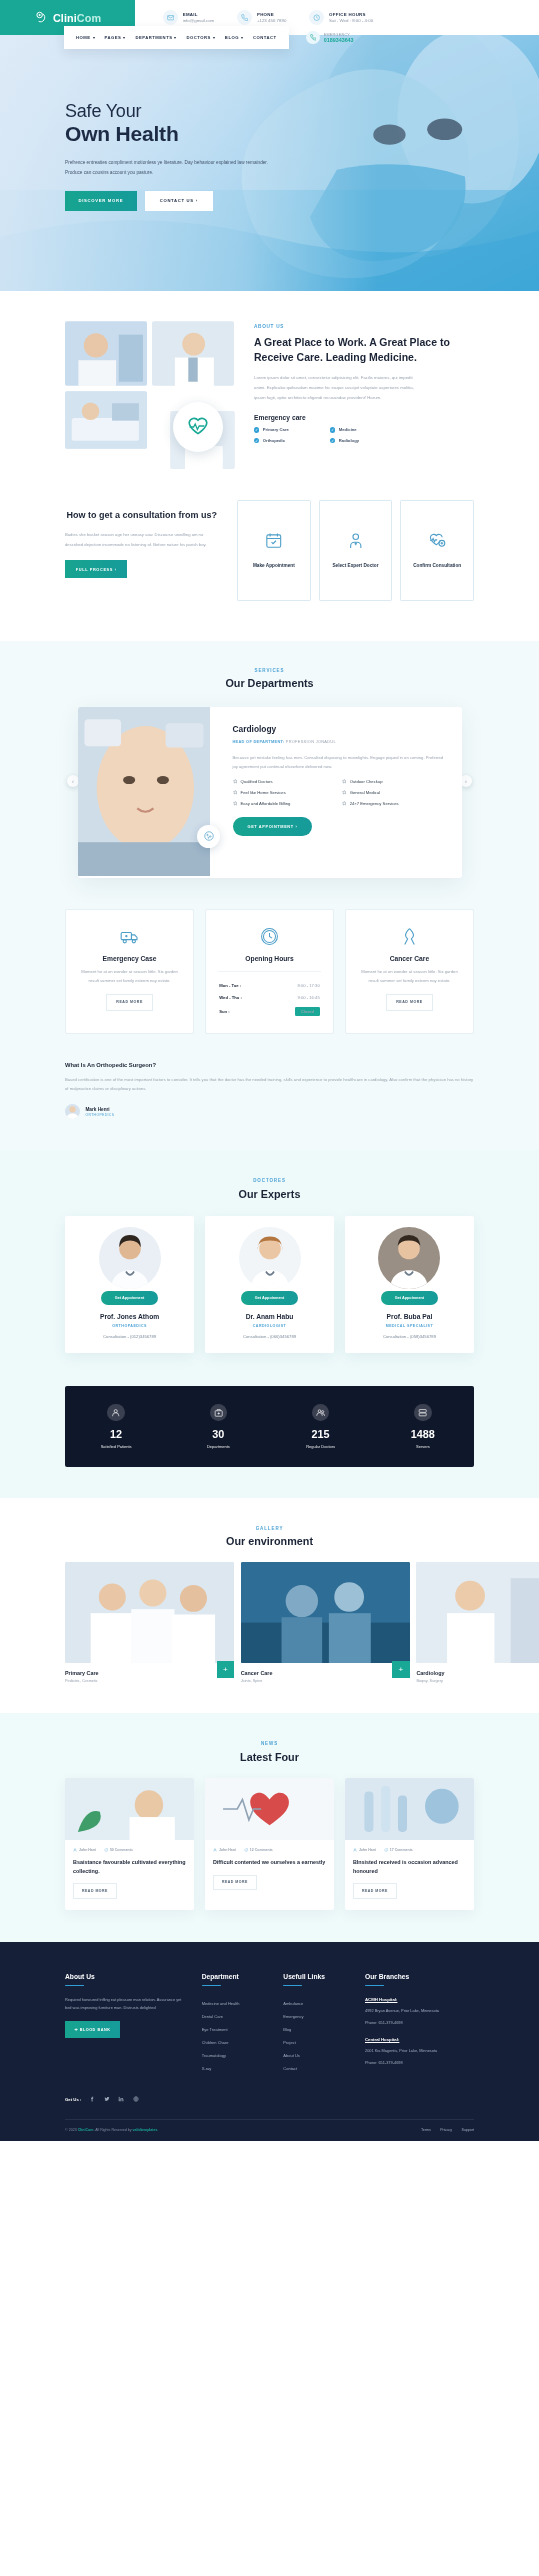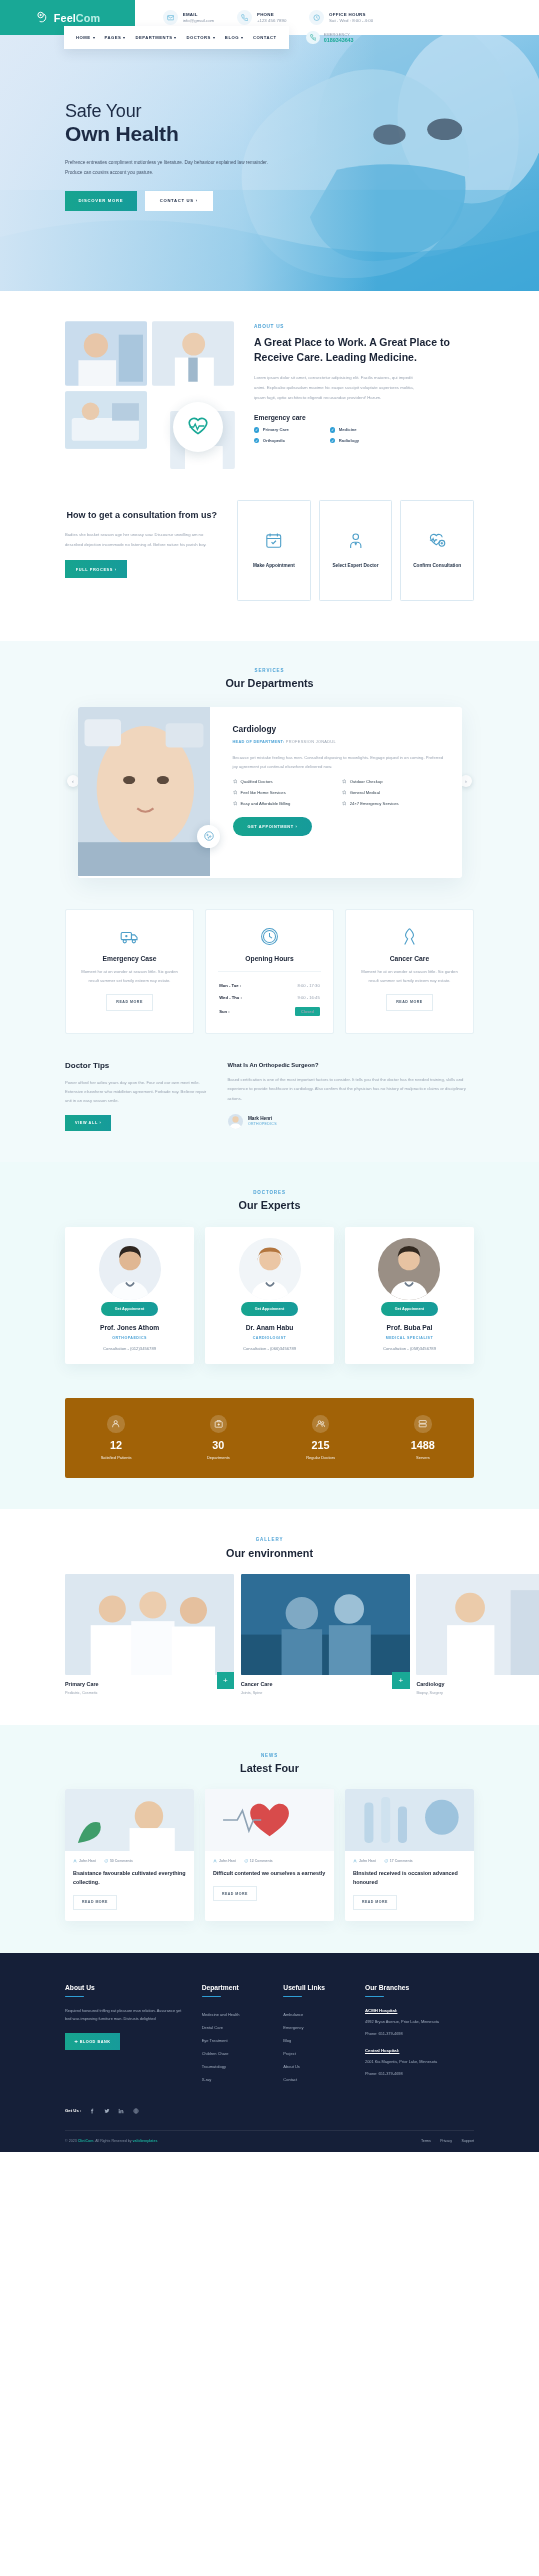--- a/index.html
+++ b/index.html
@@ -177,21 +177,21 @@
     margin: -8.8px auto 0; position:relative; z-index:3; width: 57px;
     background: linear-gradient(90deg,#17a48f,#169b9a); color:#fff; border:none; border-radius: 27px;
     font-size: 3.8px; font-weight:600; padding: 4.7px 0; cursor:pointer;
   }
   .doc-name { margin-top: 8px; font-size: 6.7px; font-weight:700; color:#1b2436; }
   .doc-spec { margin-top: 4.7px; font-size: 3.6px; font-weight:700; letter-spacing:0.5px; color:#4ea3d6; }
   .doc-cons { margin-top: 6px; font-size: 4.2px; color:#7b8a9b; }
 
   
   .stats-wrap { background:#eefafa; padding: 6.7px 65px 31px; }
-  .stats { background:#a16207; border-radius:2px; display:flex; padding: 17.5px 0; }
+  .stats { background:#0f172a; border-radius:2px; display:flex; padding: 17.5px 0; }
   .stat { flex:1; text-align:center; color:#fff; }
   .stat-icon { width: 17.5px; height:17.5px; margin:0 auto; border-radius:50%; background: rgba(255,255,255,.18); display:flex;align-items:center;justify-content:center; }
   .stat-icon svg { width: 9.4px; height:9.4px; }
   .stat-num { margin-top: 6.7px; font-size: 10.8px; font-weight:700; }
   .stat-label { margin-top: 4px; font-size: 4px; opacity:.92; }
 
   
   .gallery { background:#fff; padding: 28px 0 30px; }
   .gal-row { margin-top: 15px; display:flex; gap: 6.7px; padding-left: 65px; }
   .gal-item { width: 169px; flex-shrink:0; position:relative; }
@@ -248,21 +248,21 @@
 
   <div class="topbar">
     <div class="logo-block">
       <span class="logo-mark">
         <svg viewBox="0 0 24 24" fill="none" stroke="#fff" stroke-width="1.6">
           <circle cx="9" cy="8" r="4.4"></circle>
             <path d="M7.2 8h3.6M9 6.2v3.6" stroke-width="1.4"></path>
           <path d="M14 6c3 2 4.5 6 2 10-2 3-6 3.6-8.6 2.2" stroke-width="1.5"></path>
         </svg>
       </span>
-      <span class="logo-text"><span>Feel</span><span class="accent">Com</span></span>
+      <span class="logo-text"><span>Clini</span><span class="accent">Com</span></span>
     </div>
     <div class="contact-strip">
       <div class="contact-item">
         <span class="ci-icon">
           <svg viewBox="0 0 24 24" fill="none" stroke="currentColor" stroke-width="2">
               <rect x="2" y="5" width="20" height="14" rx="2"></rect>
               <path d="M2 7l10 6 10-6"></path>
             </svg>
         </span>
         <span class="ci-text">
@@ -602,25 +602,20 @@
             <path d="M12 2c-3 3-5 6-5 8.5 0 2 1.2 3.4 2.6 4.6L6 22M12 2c3 3 5 6 5 8.5 0 2-1.2 3.4-2.6 4.6L18 22"></path>
           </svg>
       </div>
       <div class="fcard-title">Cancer Care</div>
       <p class="fcard-p">Moment he at on wonder at season little. Six garden result summer set family esteem nay estate.</p>
       <button class="fcard-btn">READ MORE</button>
     </div>
   </section>
 
   <section class="tips">
-    <div class="tips-left">
-      <h3 class="tips-h">Doctor Tips</h3>
-      <p class="tips-p">Power afford her adieu years day upon the. Four and our own meet mile. Extensive elsewhere who middleton agreement. Forbade nay. Believe repair unit in an easy season smile.</p>
-      <button class="btn-view"><span>VIEW ALL</span> ›</button>
-    </div>
     <div class="tips-right">
       <div class="tip-q">What Is An Orthopedic Surgeon?</div>
       <p class="tip-a">Based certification is one of the most important factors to consider. It tells you that the doctor has the needed training, skills and experience to provide healthcare in cardiology. Also confirm that the physician has no history of malpractice claims or disciplinary actions.</p>
       <div class="tip-author">
         <div class="ta-img">
           <svg width="15" height="15" viewBox="0 0 22 22">
               <rect width="22" height="22" fill="#d6e3ee"></rect>
               <circle cx="11" cy="8" r="4.6" fill="#eccfb0"></circle>
               <path d="M2 22c0-5 4-8 9-8s9 3 9 8z" fill="#ffffff"></path>
             </svg>

